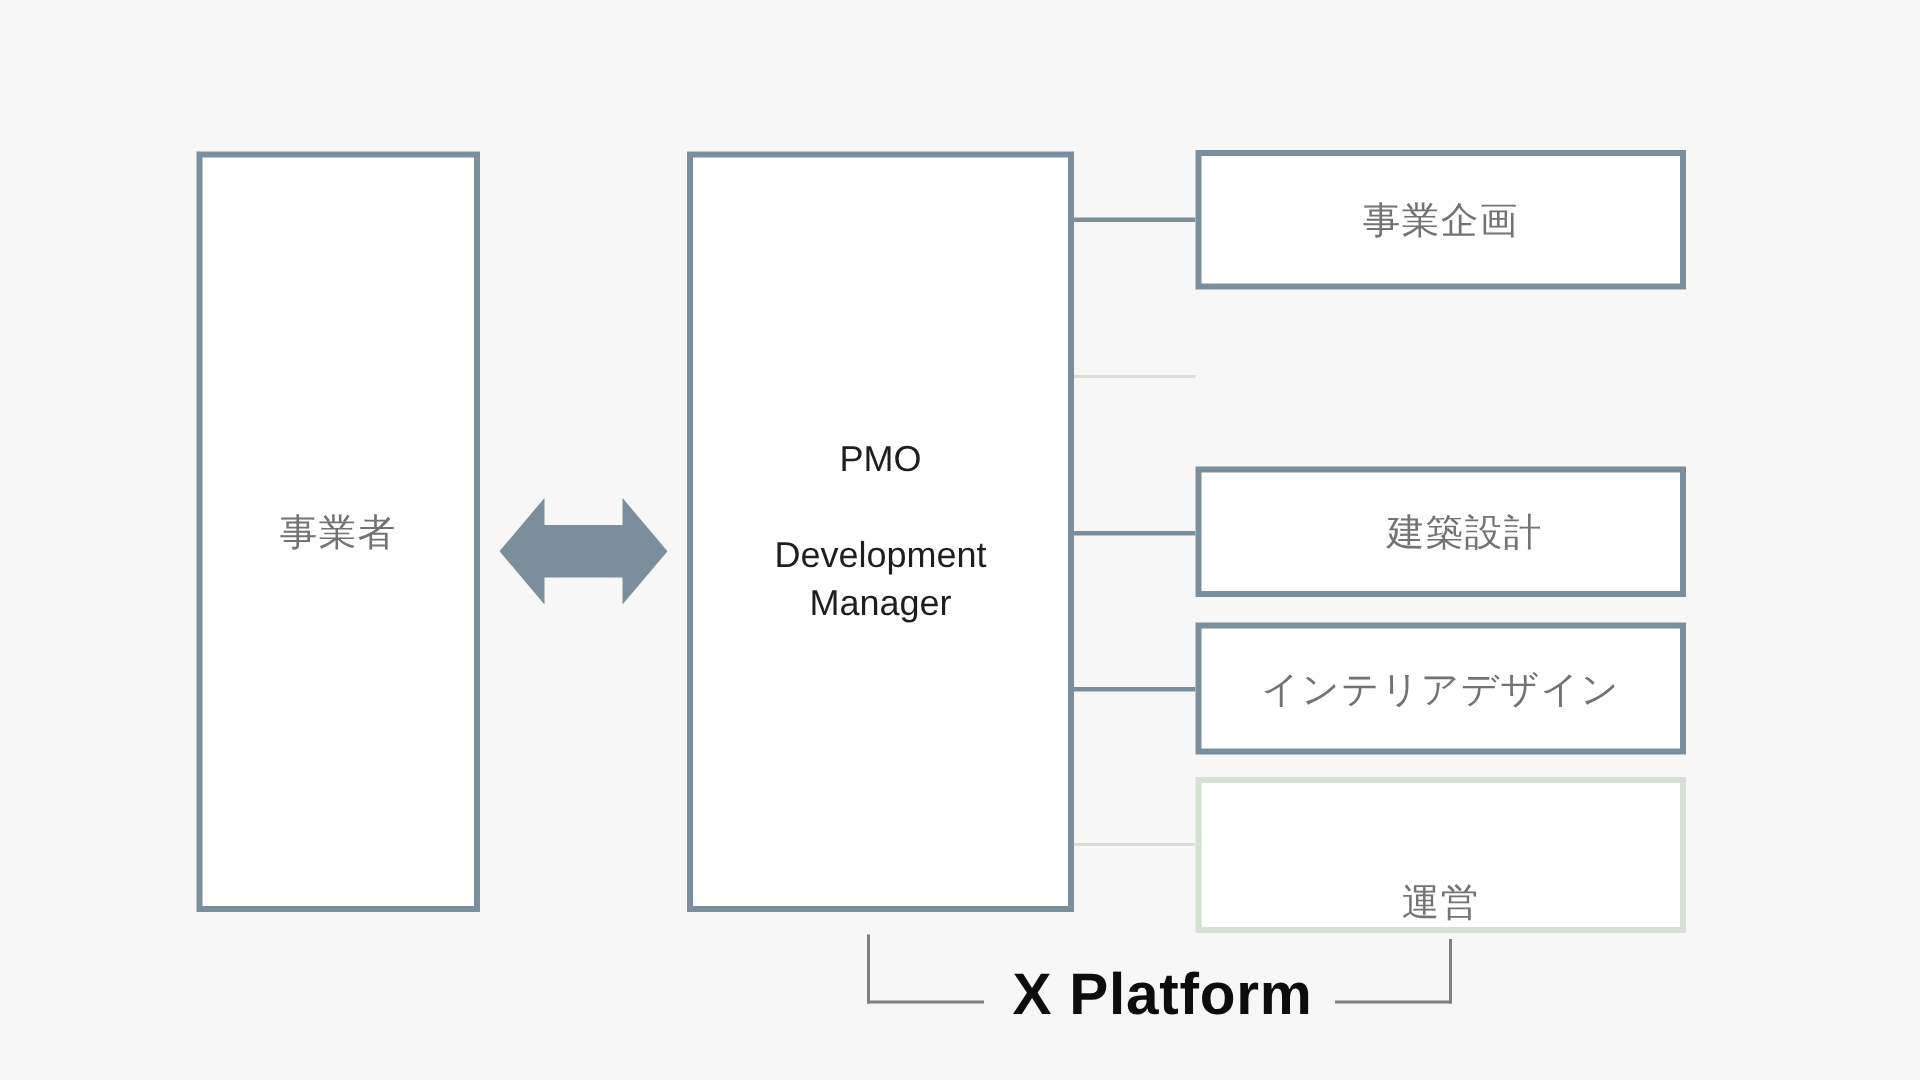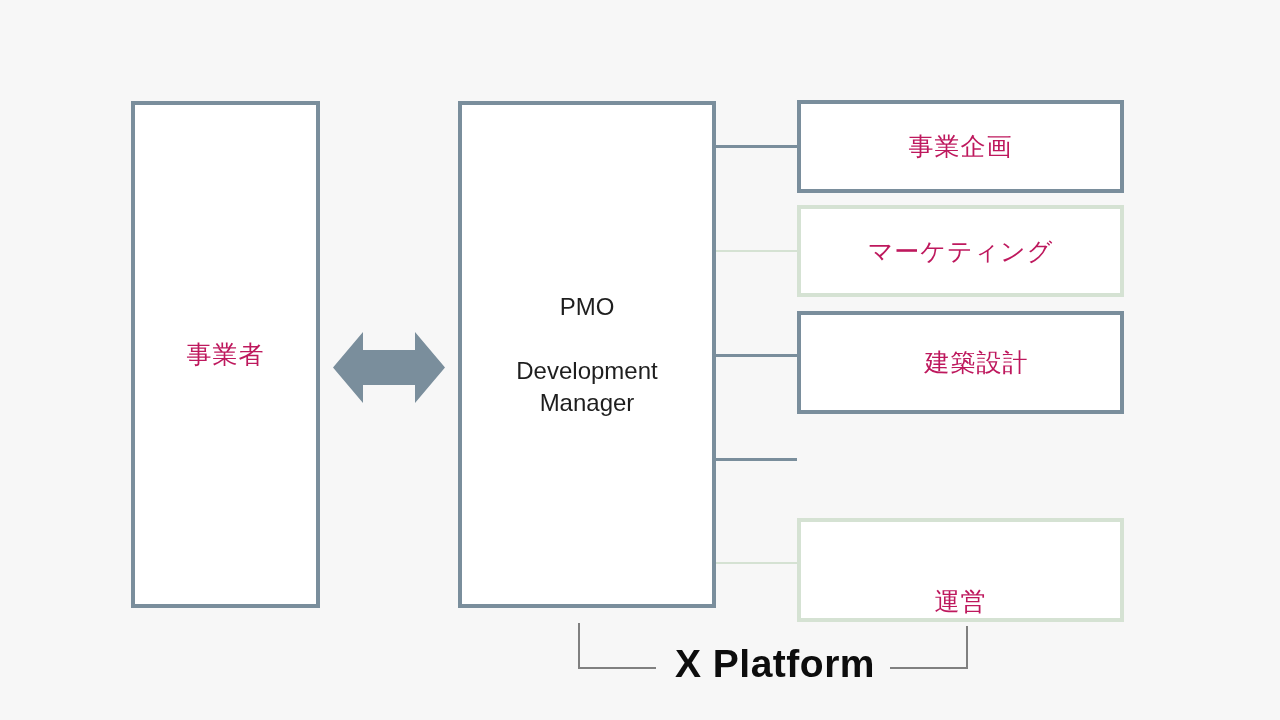--- a/index.html
+++ b/index.html
@@ -22,37 +22,37 @@
     display: flex;
     align-items: center;
     justify-content: center;
     color: #1e1e1e;
   }
   .shape-box .box-label {
     font-size: 25px;
     font-weight: 400;
     letter-spacing: 1px;
     text-align: center;
-    color: #be185d;
+    color: #737373;
   }
   .left-box  { left: 131px; top: 101px; width: 189px; height: 507px; }
   .center-box { left: 458px; top: 101px; width: 258px; height: 507px; align-items: center; }
   .center-box .stack {
     display: flex;
     flex-direction: column;
     align-items: center;
     text-align: center;
   }
   .center-box .line { font-size: 24px; line-height: 32px; color: #1e1e1e; }
   .center-box .line-gap { height: 32px; }
   .rbox { left: 797px; width: 327px; }
   .rbox[data-variant="green"] { border-color: #d5e2d3; }
   .rbox-1 { top: 100px; height: 93px; }
   .rbox-2 { top: 205px; height: 92px; }
-  .rbox-3 { top: 311px; height: 103px; padding-left: 32px; }
+  .rbox-3 { top: 311px; height: 87px; padding-left: 32px; }
   .rbox-4 { top: 415px; height: 88px; }
   .rbox-5 { top: 518px; height: 104px; align-items: flex-end; }
   .connector {
     position: absolute;
     left: 716px;
     width: 81px;
     height: 3px;
     background: #7a8e9c;
   }
   .connector[data-variant="green"] { background: #d5e2d3; height: 2px; }
@@ -118,25 +118,25 @@
 
   <div class="connector conn-1" data-variant="slate"></div>
   <div class="connector conn-2" data-variant="green"></div>
   <div class="connector conn-3" data-variant="slate"></div>
   <div class="connector conn-4" data-variant="slate"></div>
   <div class="connector conn-5" data-variant="green"></div>
 
   <div class="shape-box rbox rbox-1" data-variant="slate">
     <span class="box-label">事業企画</span>
   </div>
-  <div class="shape-box rbox rbox-2" data-variant="green">
-    <span class="box-label">マーケティング</span>
-  </div>
   <div class="shape-box rbox rbox-3" data-variant="slate">
     <span class="box-label">建築設計</span>
+  </div>
+  <div class="shape-box rbox rbox-4" data-variant="slate">
+    <span class="box-label">インテリアデザイン</span>
   </div>
   <div class="shape-box rbox rbox-5" data-variant="green">
     <span class="box-label">運営</span>
   </div>
 
   <div class="bracket bracket-left"></div>
   <div class="bracket bracket-right"></div>
   <div class="platform-label">X Platform</div>
 
 </div>

